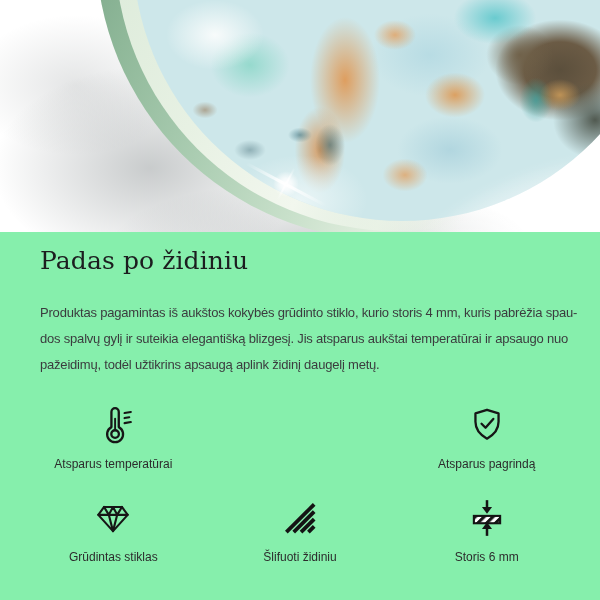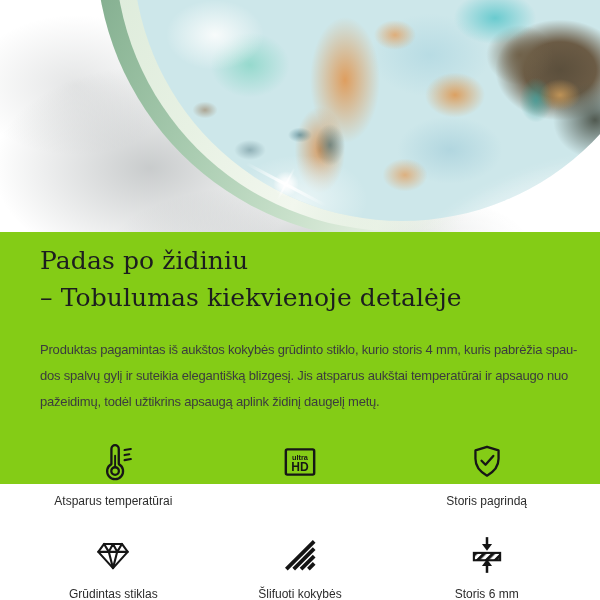--- a/index.html
+++ b/index.html
@@ -1,21 +1,21 @@
 <!DOCTYPE html>
 <html><head>
 <meta charset="utf-8">
 <style>
   html,body{margin:0;padding:0;}
   body{
     width:600px;height:600px;overflow:hidden;background:#ffffff;
     font-family:"Liberation Sans",sans-serif;
     -webkit-font-smoothing:antialiased;
   }
-  .page{position:relative;width:600px;height:484px;background:#84cc16;}
+  .page{position:relative;width:600px;height:600px;background:#86efac;}
 
   
   .hero{position:relative;width:600px;height:232px;overflow:hidden;background:#ffffff;}
   .hero-shadow{
     position:absolute;inset:0;
     background:
       radial-gradient(230px 150px at 150px 168px, rgba(104,112,114,0.36), rgba(104,112,114,0) 68%),
       radial-gradient(300px 95px at 320px 246px, rgba(104,112,114,0.32), rgba(104,112,114,0) 70%),
       radial-gradient(150px 100px at 75px 85px, rgba(120,126,128,0.20), rgba(120,126,128,0) 70%);
   }
@@ -115,21 +115,20 @@
     <div class="hero-fade"></div>
     <div class="sparkle">
       <div class="ray1"></div>
         <div class="ray2"></div>
         <div class="core"></div>
     </div>
   </div>
 
   <h1 class="title">
     <span>Padas po židiniu</span>
-    <span>– Tobulumas kiekvienoje detalėje</span>
   </h1>
 
   <p class="desc">
     <span>Produktas pagamintas iš aukštos kokybės grūdinto stiklo, kurio storis 4 mm, kuris pabrėžia spau-</span>
     <span>dos spalvų gylį ir suteikia elegantišką blizgesį. Jis atsparus aukštai temperatūrai ir apsaugo nuo</span>
     <span>pažeidimų, todėl užtikrins apsaugą aplink židinį daugelį metų.</span>
   </p>
 
   <div class="features">
 
@@ -139,37 +138,30 @@
           <path d="M18.5,7.5 a3.5,3.5 0 0 1 7,0 V22 a7.6,7.6 0 1 1 -7,0 Z"></path>
           <circle cx="22" cy="28.6" r="3.6"></circle>
           <path d="M22,25 V14" stroke-width="1.8"></path>
           <path d="M31,8.6 l6,-1 M31,13.4 l4.5,-0.8 M31,18.2 l6,-1" stroke-width="2"></path>
         </svg>
       </div>
       <div class="label">Atsparus temperatūrai</div>
     </div>
 
     <div class="feature">
-      <div class="icon-box">
-        <svg width="42" height="42" viewBox="0 0 40 40">
-          <rect x="6.5" y="8" width="27" height="24" rx="1.5" fill="none" stroke="#161616" stroke-width="2.3"></rect>
-          <text x="20" y="17.8" text-anchor="middle" font-family="Liberation Sans, sans-serif" font-size="7" font-weight="700" fill="#161616">ultra</text>
-          <text x="20" y="28.6" text-anchor="middle" font-family="Liberation Sans, sans-serif" font-size="11.5" font-weight="800" fill="#161616">HD</text>
-        </svg>
-      </div>
     </div>
 
     <div class="feature">
       <div class="icon-box">
         <svg width="42" height="42" viewBox="0 0 40 40" fill="none" stroke="#161616" stroke-width="2.2" stroke-linecap="round" stroke-linejoin="round">
           <path d="M20,5.5 L31,9 V17 C31,24.5 26.5,29.5 20,33 C13.5,29.5 9,24.5 9,17 V9 Z"></path>
           <path d="M14.8,18.8 l3.8,3.8 L26,14.2"></path>
         </svg>
       </div>
-      <div class="label">Storis pagrindą</div>
+      <div class="label">Atsparus pagrindą</div>
     </div>
 
     <div class="feature">
       <div class="icon-box">
         <svg width="42" height="42" viewBox="0 0 40 40" fill="none" stroke="#161616" stroke-width="2" stroke-linecap="round" stroke-linejoin="round">
           <path d="M11.5,9.5 H28.5 L34,17 L20,32.5 L6,17 Z"></path>
           <path d="M6,17 H34"></path>
           <path d="M11.5,9.5 L16,17 L20,9.5 L24,17 L28.5,9.5"></path>
           <path d="M16,17 L20,32.5 L24,17"></path>
         </svg>
@@ -179,21 +171,21 @@
 
     <div class="feature">
       <div class="icon-box">
         <svg width="42" height="42" viewBox="0 0 40 40" fill="none" stroke="#141414" stroke-width="3.6" stroke-linecap="butt">
           <path d="M7,33.5 L33.5,7"></path>
           <path d="M14,33.5 L33.5,14"></path>
           <path d="M21,33.5 L33.5,21"></path>
           <path d="M28,33.5 L33.5,28"></path>
         </svg>
       </div>
-      <div class="label">Šlifuoti kokybės</div>
+      <div class="label">Šlifuoti židiniu</div>
     </div>
 
     <div class="feature">
       <div class="icon-box">
         <svg width="42" height="42" viewBox="0 0 40 40">
           <defs>
             <pattern id="hp" width="6" height="6" patternUnits="userSpaceOnUse" patternTransform="rotate(45)">
               <rect width="6" height="6" fill="#ffffff"></rect>
               <rect width="3" height="6" fill="#141414"></rect>
             </pattern>

